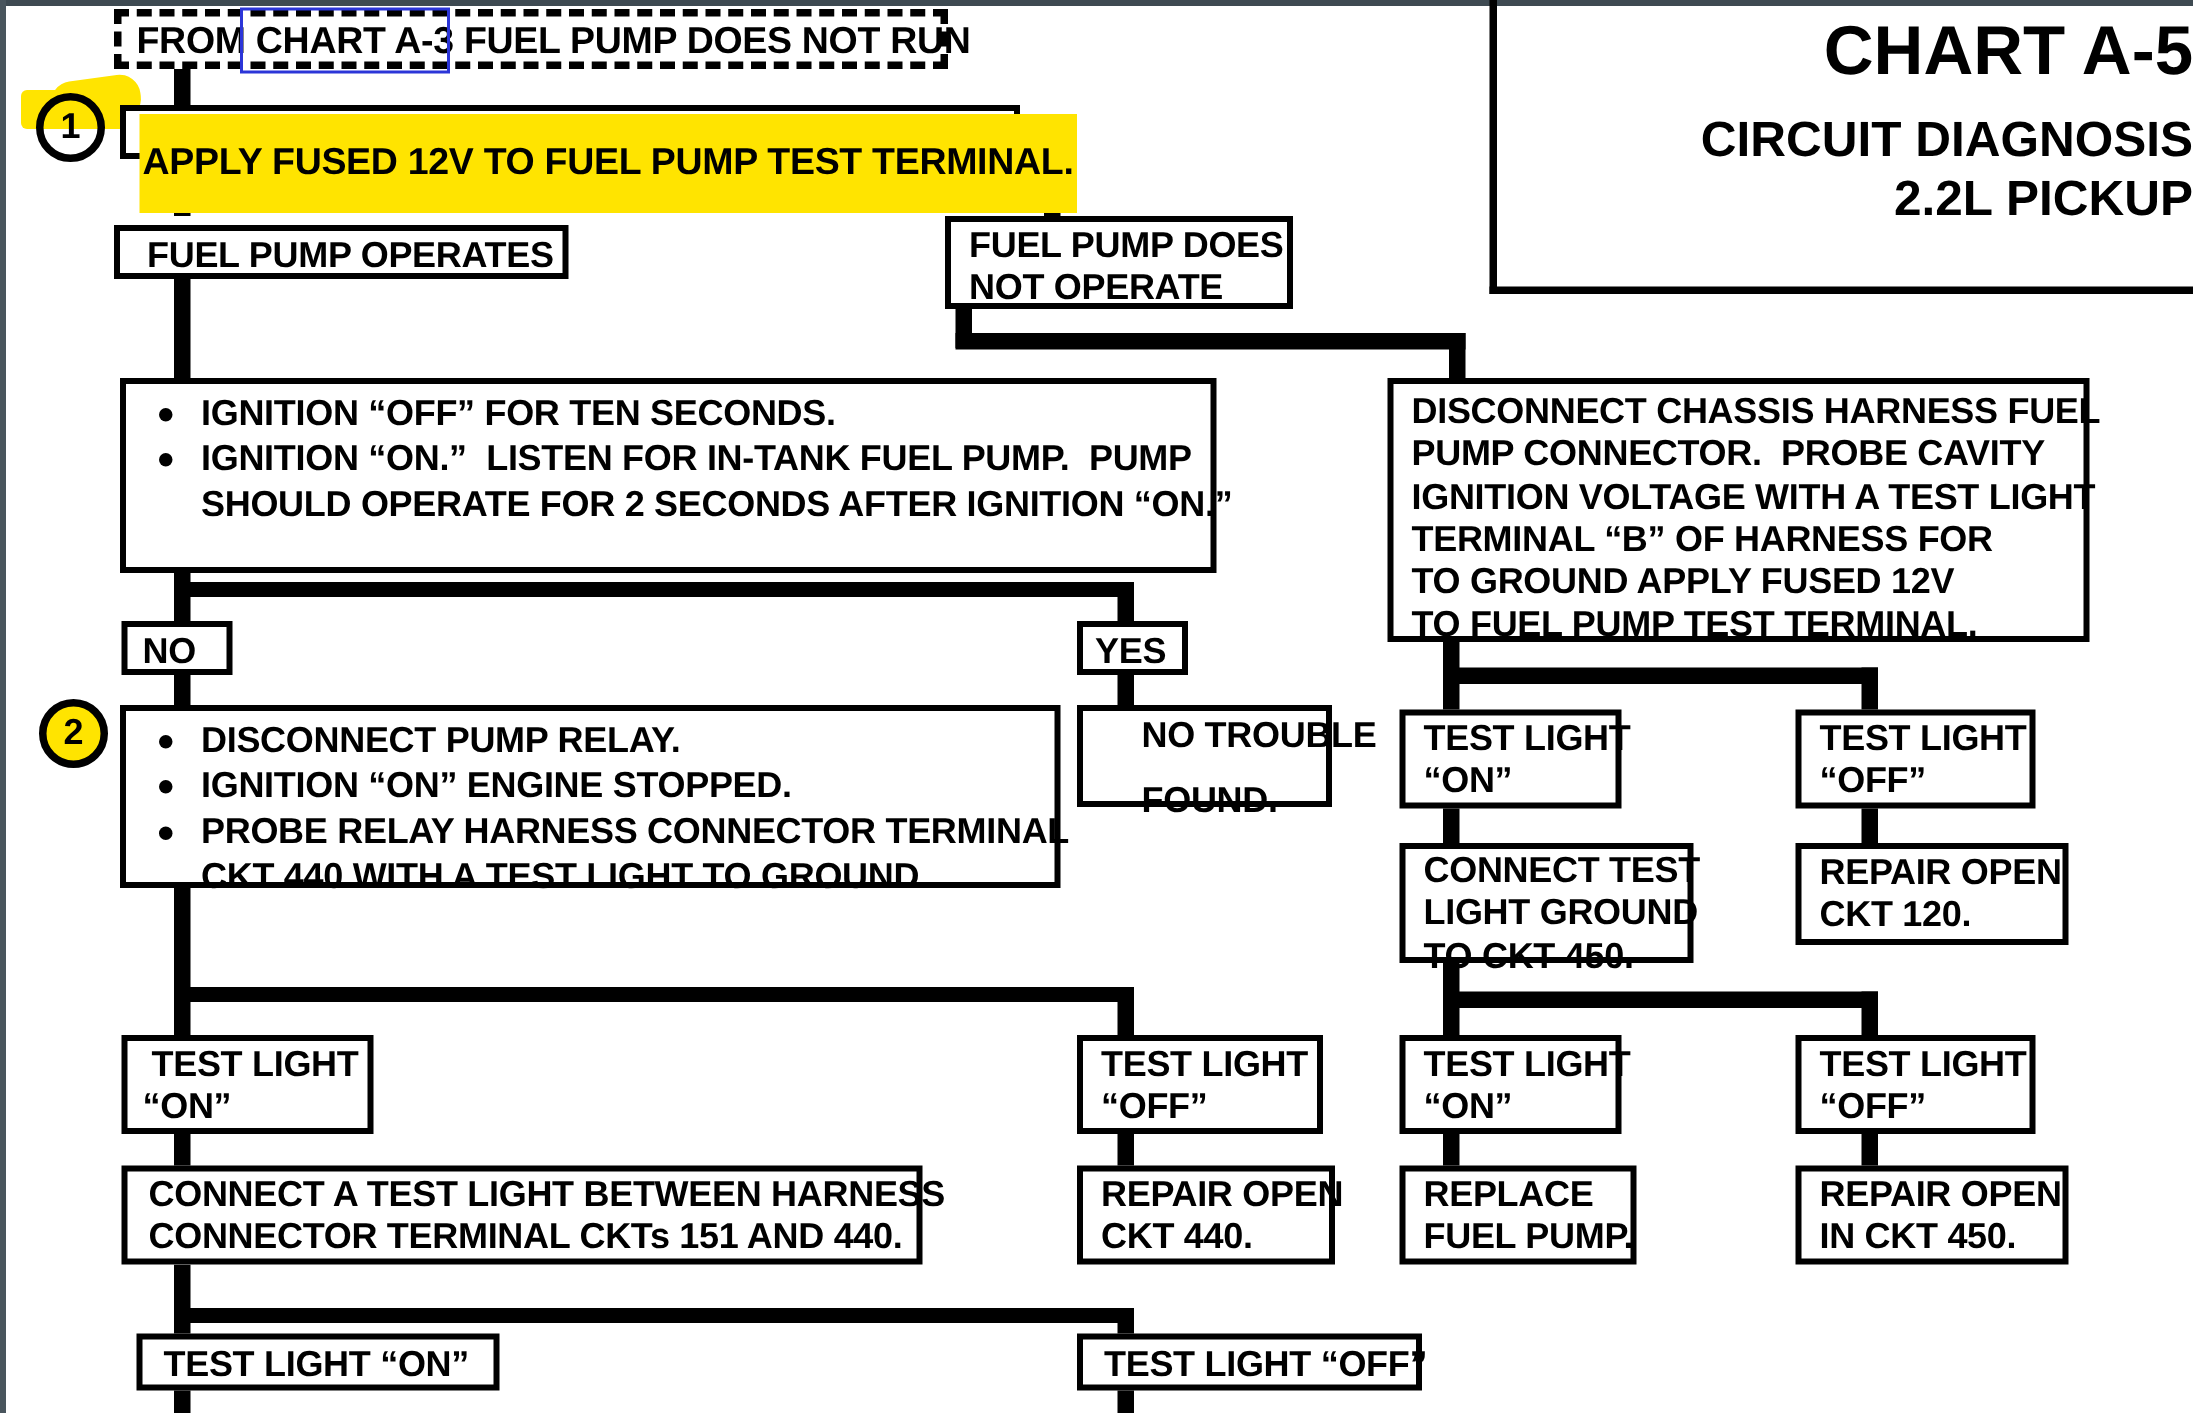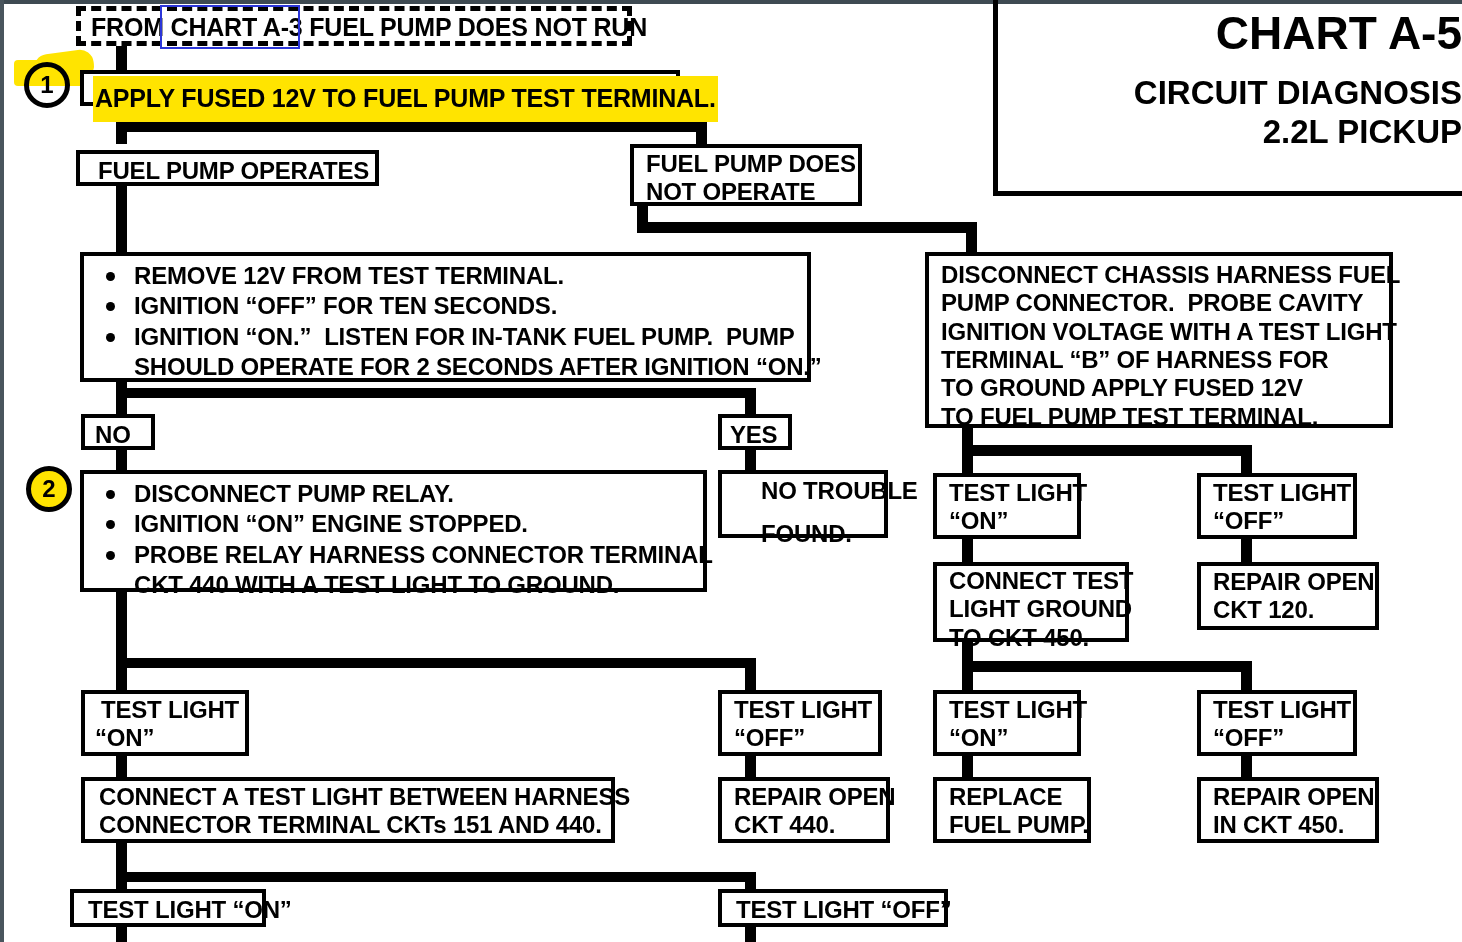--- a/index.html
+++ b/index.html
@@ -167,42 +167,41 @@
   <div class="conn" style="left:1241px;top:748px;width:11px;height:32px;"></div>
 
   <div class="hl" style="left:14px;top:60px;width:70px;height:26px;border-radius:4px;"></div>
   <div class="hl" style="left:34px;top:52px;width:60px;height:30px;border-radius:14px;transform:rotate(-8deg);"></div>
 
   <div class="box dashed" style="left:76px;top:6px;width:556px;height:40px;font-size:25px;">
     <span class="t pad" style="padding:2px 6px 0 10px;display:block;">FROM CHART A-3 FUEL PUMP DOES NOT RUN</span>
   </div>
 
   <div class="box" style="left:80px;top:70px;width:600px;height:36px;font-size:25px;">
-    <span class="t" style="display:inline-block;margin:2px 0 0 9px;background:#ffe400;padding:8px 2px;">APPLY FUSED 12V TO FUEL PUMP TEST TERMINAL.</span>
+    <span class="t" style="display:inline-block;margin:2px 0 0 9px;background:#ffe400;padding:18px 2px;">APPLY FUSED 12V TO FUEL PUMP TEST TERMINAL.</span>
   </div>
 
   <div class="step" style="left:24px;top:62px;">
     <span>1</span>
   </div>
   <div class="step filled" style="left:26px;top:466px;">
     <span>2</span>
   </div>
 
   <div class="box" style="left:76px;top:150px;width:303px;height:36px;font-size:24px;">
     <span class="t" style="display:block;margin:3px 0 0 18px;">FUEL PUMP OPERATES</span>
   </div>
 
   <div class="box" style="left:630px;top:144px;width:232px;height:62px;font-size:24px;">
     <span class="t" style="display:block;margin:2px 0 0 12px;">FUEL PUMP DOES</span>
     <span class="t" style="display:block;margin:0 0 0 12px;">NOT OPERATE</span>
   </div>
 
   <div class="box" style="left:80px;top:252px;width:731px;height:130px;font-size:24px;">
     <ul class="bullets">
-      <li>REMOVE 12V FROM TEST TERMINAL.</li>
       <li>IGNITION “OFF” FOR TEN SECONDS.</li>
       <li>IGNITION “ON.”  LISTEN FOR IN-TANK FUEL PUMP.  PUMP</li>
       <li class="cont">SHOULD OPERATE FOR 2 SECONDS AFTER IGNITION “ON.”</li>
     </ul>
   </div>
 
   <div class="box" style="left:925px;top:252px;width:468px;height:176px;font-size:24px;">
     <div style="padding:5px 0 0 12px;">
       <span class="t">DISCONNECT CHASSIS HARNESS FUEL</span>
       <span class="t">PUMP CONNECTOR.  PROBE CAVITY</span>
@@ -289,21 +288,21 @@
   <div class="box" style="left:933px;top:777px;width:158px;height:66px;font-size:24px;">
     <span class="t" style="display:block;margin:2px 0 0 12px;">REPLACE</span>
     <span class="t" style="display:block;margin:0 0 0 12px;">FUEL PUMP.</span>
   </div>
 
   <div class="box" style="left:1197px;top:777px;width:182px;height:66px;font-size:24px;">
     <span class="t" style="display:block;margin:2px 0 0 12px;">REPAIR OPEN</span>
     <span class="t" style="display:block;margin:0 0 0 12px;">IN CKT 450.</span>
   </div>
 
-  <div class="box" style="left:70px;top:889px;width:196px;height:38px;font-size:24px;">
+  <div class="box" style="left:91px;top:889px;width:242px;height:38px;font-size:24px;">
     <span class="t" style="display:block;margin:3px 0 0 14px;">TEST LIGHT “ON”</span>
   </div>
 
   <div class="box" style="left:718px;top:889px;width:230px;height:38px;font-size:24px;">
     <span class="t" style="display:block;margin:3px 0 0 14px;">TEST LIGHT “OFF”</span>
   </div>
 
   <div id="title-block">
     <div class="chartno">CHART A-5</div>
     <div class="sub">

